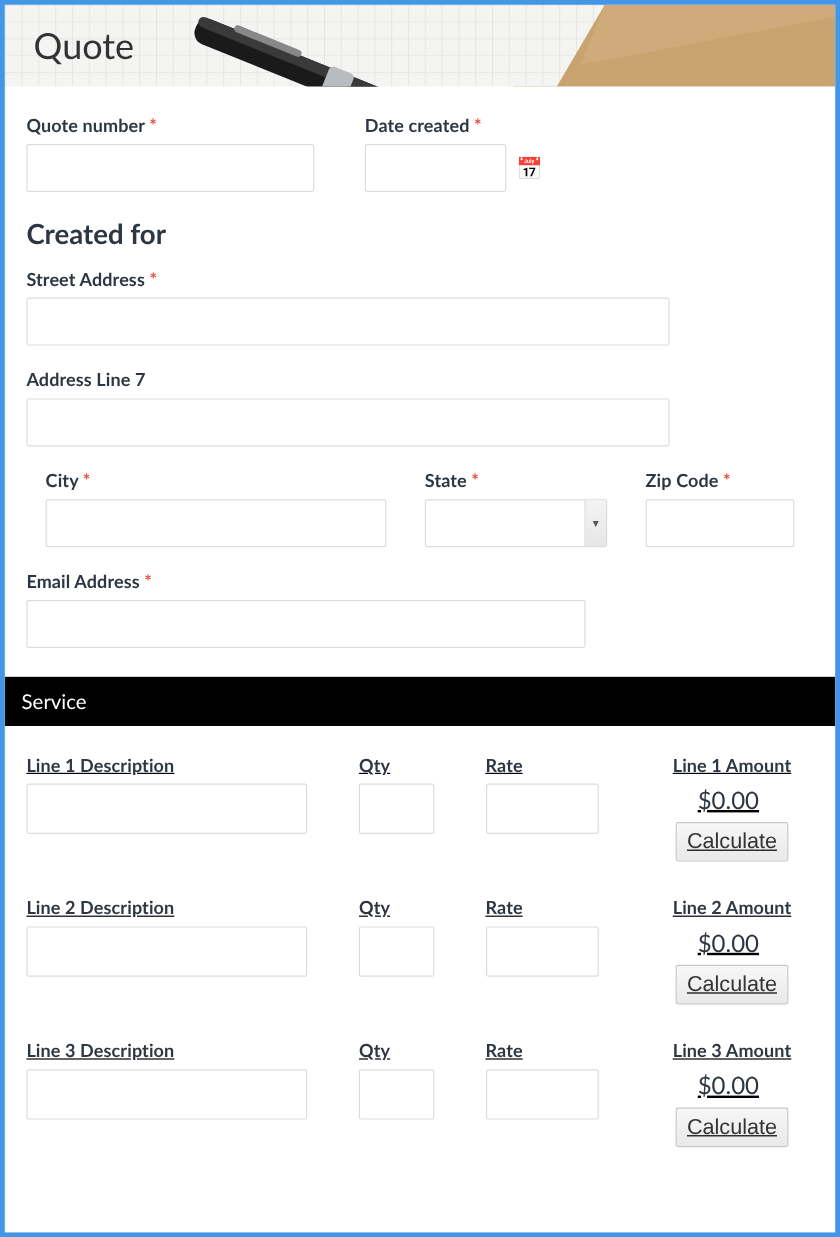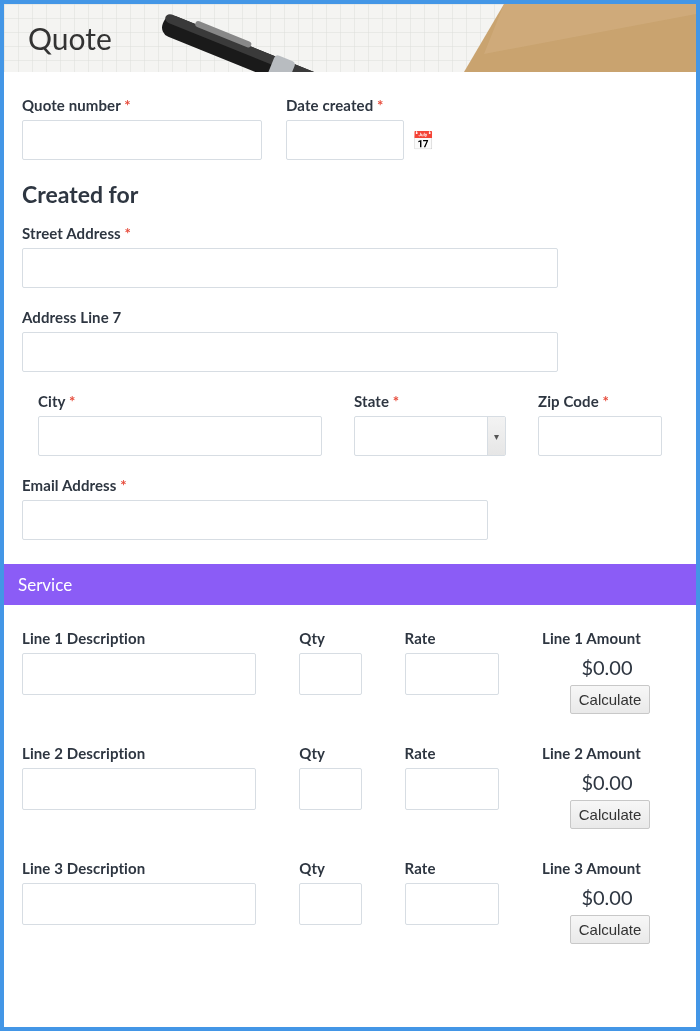--- a/index.html
+++ b/index.html
@@ -22,21 +22,21 @@
   }
   .header svg { position:absolute; inset:0; width:100%; height:100%; }
   .header h1 {
     position: relative;
     font-size: 30px;
     font-weight: 400;
     color: #333;
     z-index: 2;
   }
   .pane { padding: 24px 18px 4px; }
-  .row { display: flex; gap: 24px; margin-bottom: 20px; flex-wrap: wrap; }
+  .row { display: flex; gap: 42px; margin-bottom: 20px; flex-wrap: wrap; }
   .field { display: flex; flex-direction: column; }
   .label {
     font-size: 15px;
     font-weight: 700;
     color: #2e3641;
     margin-bottom: 6px;
     letter-spacing: .1px;
   }
   .req { color: #e74c3c; }
   input[type=text], select, .input {
@@ -63,43 +63,43 @@
     font-size:10px;color:#555;
     pointer-events:none;
   }
   .section-title {
     font-size: 23px;
     font-weight: 700;
     color: #2e3641;
     margin: 6px 0 16px;
   }
   .service-bar {
-    background: #8b5cf6;
+    background: #000000;
     color: #fff;
     font-size: 17px;
     padding: 10px 14px;
     font-weight: 400;
   }
   .w240 { width: 240px; }
   .wfull { width: 536px; }
   .date-wrap { display:flex; align-items:center; gap:8px; }
   .date-wrap input { width: 118px; }
   .cal-icon { font-size:18px; color:#222; }
   .svc { padding: 24px 18px 0; }
-  .svc-row { display:flex; gap: 43px; margin-bottom: 30px; }
+  .svc-row { display:flex; gap: 43px; margin-bottom: 30px; text-decoration: underline; }
   .svc-row .field { }
   .desc { width: 248px; }
   .qty, .rate { width: 66px; }
   .qty input, .rate input { text-align:left; }
   .rate { width: 100px; }
-  .amt { width: 144px; }
+  .amt { width: 144px; align-items: center; }
   .amt-val { font-size: 20px; color:#2e3641; margin-right:6px; display:inline-block; }
   .amt-line { display:flex; align-items:center; gap:6px; margin-top:2px;flex-direction:column;}
   .calc-btn {
-    font-size: 15px;
+    font-size: 18px;
     padding: 5px 8px;
     background: linear-gradient(#f7f7f7,#e9e9e9);
     border:1px solid #c8c8c8;
     border-radius:2px;
     color:#333;
     cursor:pointer;
   }
   .svc-row input { height: 42px; }
 </style>
 </head>

